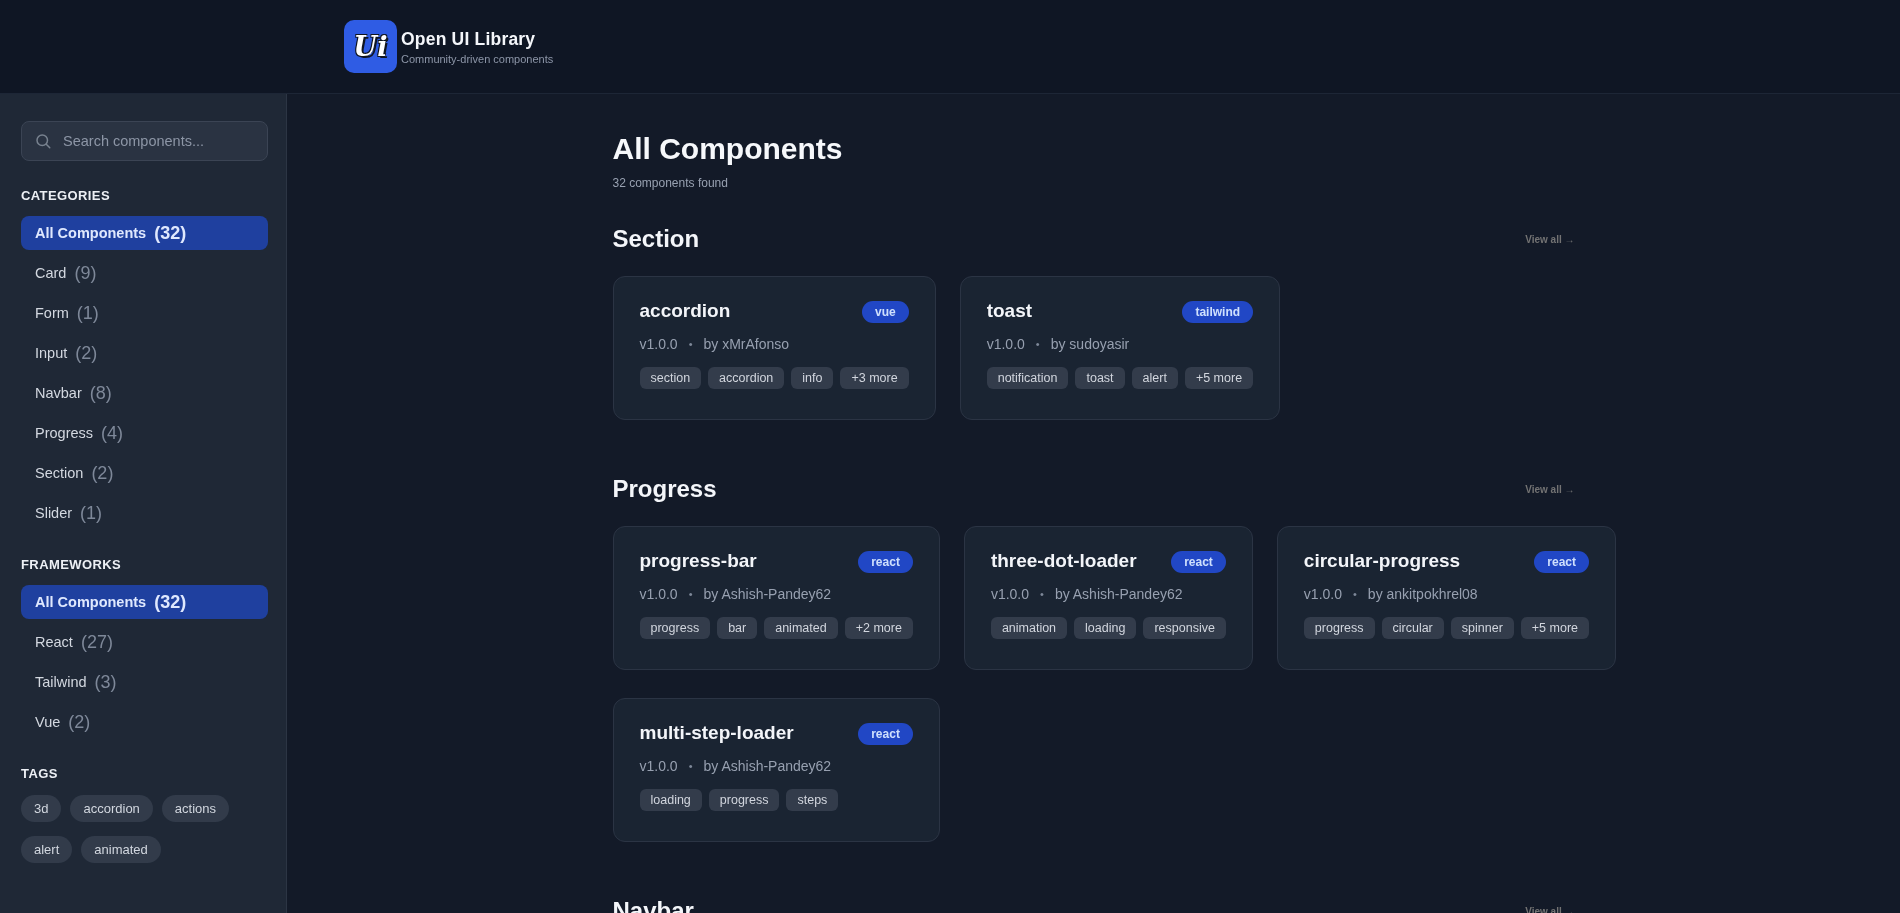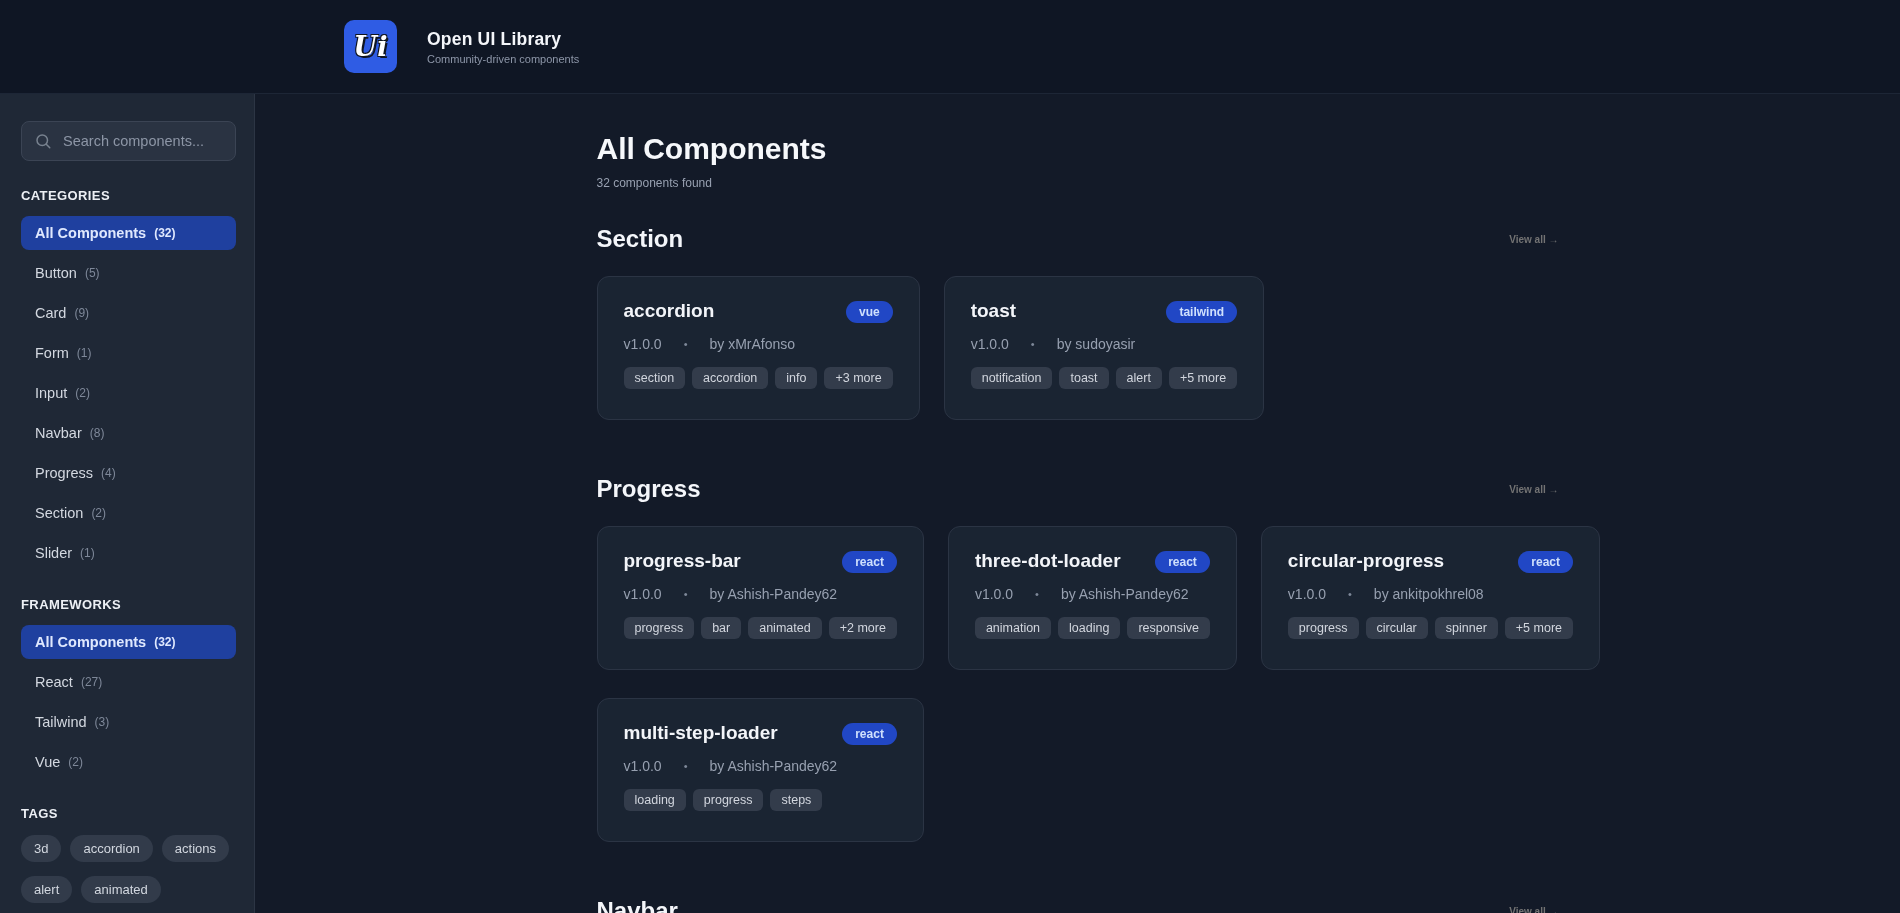--- a/index.html
+++ b/index.html
@@ -15,21 +15,21 @@
   .header {
     height: 94px;
     background: #0f1624;
     border-bottom: 1px solid #1d2636;
   }
   .header-inner {
     width: 1212px; height: 100%;
     margin: 0 auto;
     display: flex; align-items: center; justify-content: space-between;
   }
-  .brand { display: flex; align-items: center; gap: 30px; }
+  .brand { display: flex; align-items: center; gap: 4px; }
   .logo {
     width: 53px; height: 53px;
     background: #2f5ce4;
     border-radius: 10px;
     display: flex; align-items: center; justify-content: center;
     font-family: "DejaVu Serif", serif;
     font-style: italic; font-weight: 700;
     font-size: 27px; color: #ffffff;
     text-shadow: 2px 2px 0 #10151f, -1px 1px 0 #10151f, 1px -1px 0 #10151f, -1px -1px 0 #10151f;
   }
@@ -44,21 +44,21 @@
     width: 40px; height: 40px; border: none; border-radius: 9px;
     background: #212c3c; margin-left: 28px; cursor: pointer;
     display: flex; align-items: center; justify-content: center;
   }
 
   
   .app-body { display: flex; height: 819px; }
 
   
   .sidebar {
-    width: 255px; height: 100%;
+    width: 287px; height: 100%;
     background: #1f2836;
     border-right: 1px solid #2c3544;
     padding: 27px 18px 0 21px;
     overflow: hidden;
     flex-shrink: 0;
   }
   .search-wrap { position: relative; }
   .search-input {
     width: 100%; height: 40px;
     background: #2a3342;
@@ -76,21 +76,21 @@
     font-size: 13px; font-weight: 700;
     color: #edf0f5; letter-spacing: 0.4px;
   }
   .side-list { margin-top: 13px; }
   .side-item {
     height: 34px; display: flex; align-items: center;
     padding: 0 14px; margin-bottom: 6px;
     border-radius: 8px; font-size: 14.5px;
     color: #d3d8e0; cursor: pointer;
   }
-  .side-item .item-count { margin-left: 8px; color: #7e8899; font-size: 12px; }
+  .side-item .item-count { margin-left: 8px; color: #7e8899; font-size: 18px; }
   .side-item.active { background: #1f409f; font-weight: 700; }
   .side-item.active .item-name, .side-item.active .item-count { color: #dfe8fe; }
   .tags-wrap { margin-top: 14px; display: flex; flex-wrap: wrap; gap: 14px 9px; }
   .side-tag {
     background: #323b4a; border-radius: 999px;
     padding: 6px 13px; font-size: 13px; color: #d2d7df; cursor: pointer;
   }
 
   
   .main { flex: 1; display: flex; justify-content: center; overflow: hidden; }
@@ -120,21 +120,21 @@
   .card-top { display: flex; justify-content: space-between; align-items: flex-start; }
   .card-title { font-size: 19px; font-weight: 700; color: #f3f5f9; }
   .badge {
     background: #2147c5; color: #cfe0fd;
     font-size: 12px; font-weight: 600;
     padding: 4px 13px; border-radius: 999px;
     margin-top: 1px; white-space: nowrap;
   }
   .meta {
     margin-top: 13px;
-    display: flex; align-items: center; gap: 22px;
+    display: flex; align-items: center; gap: 11px;
     color: #97a0b0; font-size: 14px;
   }
   .meta .dot { font-size: 11px; color: #7e8899; }
   .tag-row { margin-top: 15px; display: flex; gap: 7px; }
   .tag {
     background: #333c4b; color: #d2d6de;
     font-size: 12.5px; padding: 4px 11px; border-radius: 6px;
     white-space: nowrap;
   }
 </style>
@@ -167,24 +167,20 @@
       <input class="search-input" type="text" value="" placeholder="Search components..." style="">
     </div>
     <div id="sidebar-groups">
         <div class="side-header">CATEGORIES</div>
         <div class="side-list">
           <div class="side-item active">
             <span class="item-name">All Components</span>
             <span class="item-count">(32)</span>
           </div>
           <div class="side-item">
-            <span class="item-name">Button</span>
-            <span class="item-count">(5)</span>
-          </div>
-          <div class="side-item">
             <span class="item-name">Card</span>
             <span class="item-count">(9)</span>
           </div>
           <div class="side-item">
             <span class="item-name">Form</span>
             <span class="item-count">(1)</span>
           </div>
           <div class="side-item">
             <span class="item-name">Input</span>
             <span class="item-count">(2)</span>

